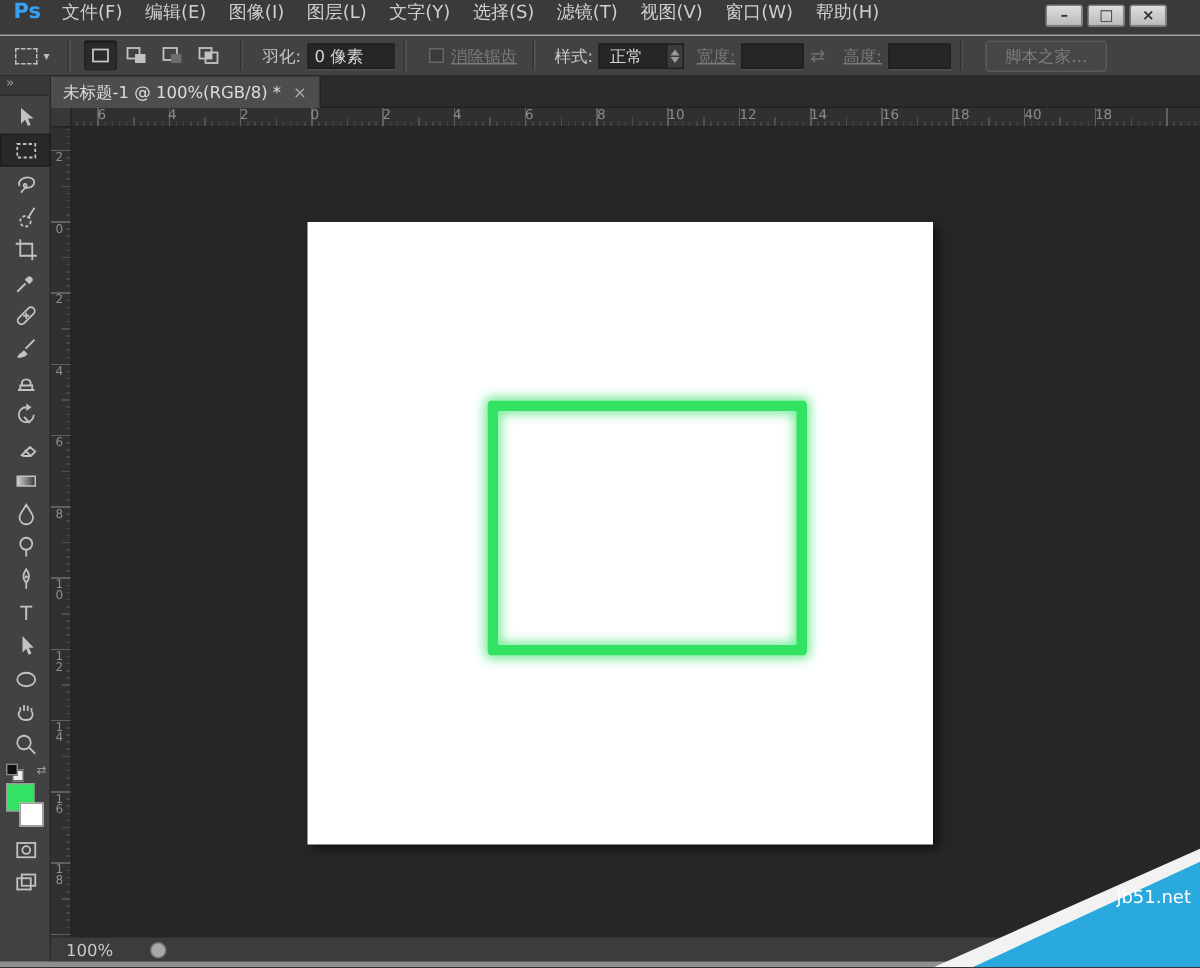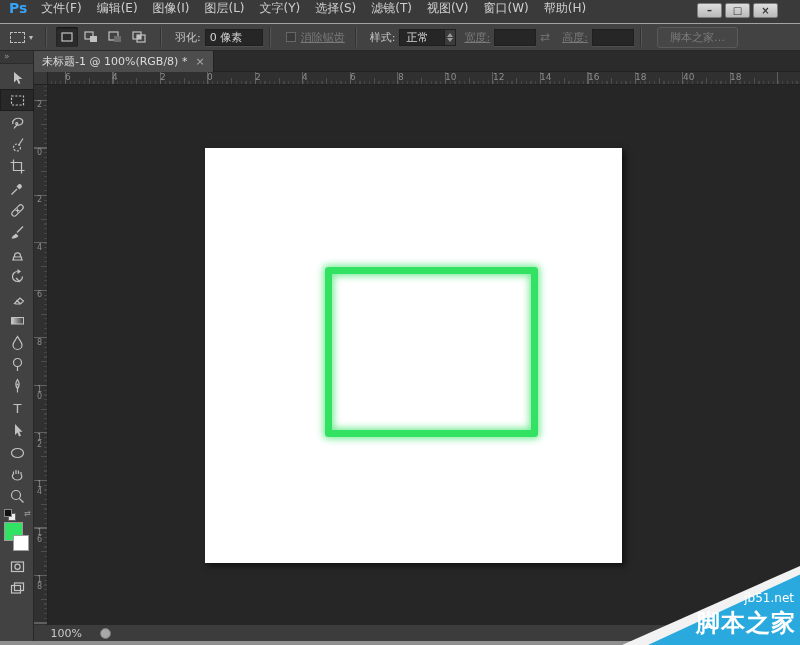--- a/index.html
+++ b/index.html
@@ -96,21 +96,21 @@
   .canvas-area{position:absolute;left:48px;top:85px;width:752px;height:540px;background:#262626;overflow:hidden;}
   .document{position:absolute;left:157px;top:63px;width:417px;height:415px;background:#ffffff;
     box-shadow:3px 3px 6px rgba(0,0,0,.55);}
   .green-rect{position:absolute;left:120px;top:119px;width:213px;height:170px;
     border:7px solid #31e263;border-radius:3px;
     box-shadow:0 0 7px 2px rgba(49,226,99,.65), inset 0 0 7px 2px rgba(49,226,99,.65);}
 
   
   .statusbar{position:absolute;left:34px;top:625px;width:766px;height:16px;background:#3c3c3c;
     display:flex;align-items:center;font-size:11px;color:#c8c8c8;}
-  .zoom-text{padding-left:10px;width:48px;text-align:right;}
+  .zoom-text{padding-left:10px;width:48px;}
   .status-circle{width:11px;height:11px;border-radius:50%;background:#a8a8a8;
     border:1px solid #777;margin:0 10px 0 18px;}
   .doc-info-field{background:#484848;height:16px;display:flex;align-items:center;
     padding:0 8px;gap:14px;border-left:1px solid #2e2e2e;border-right:1px solid #2e2e2e;}
   .expand-arrow{color:#1e1e1e;font-size:9px;}
   .bottom-edge{position:absolute;left:0;top:641px;width:800px;height:4px;background:#8f8f8f;}
 
   
   .wm-white{position:absolute;right:0;bottom:0;width:178px;height:86px;background:#f2f2f2;
     clip-path:polygon(0 100%,100% 8%,100% 100%);z-index:20;}
@@ -387,15 +387,14 @@
 
   <div class="statusbar">
     <span class="zoom-text">100%</span>
     <span class="status-circle"></span>
   </div>
   <div class="bottom-edge"></div>
 
   <div class="wm-white"></div>
   <div class="wm-blue"></div>
   <span class="wm-site">jb51.net</span>
-  <span class="wm-name">脚本之家</span>
 
 </div>
 
 </body></html>

